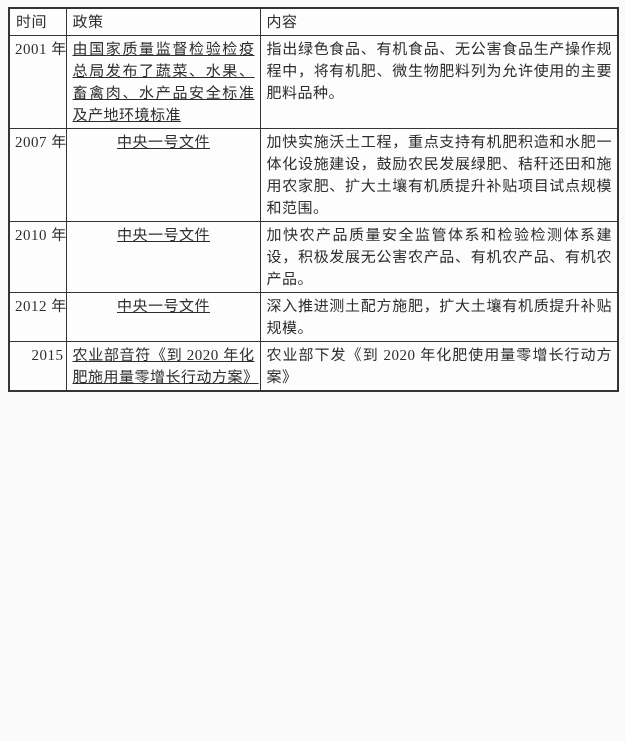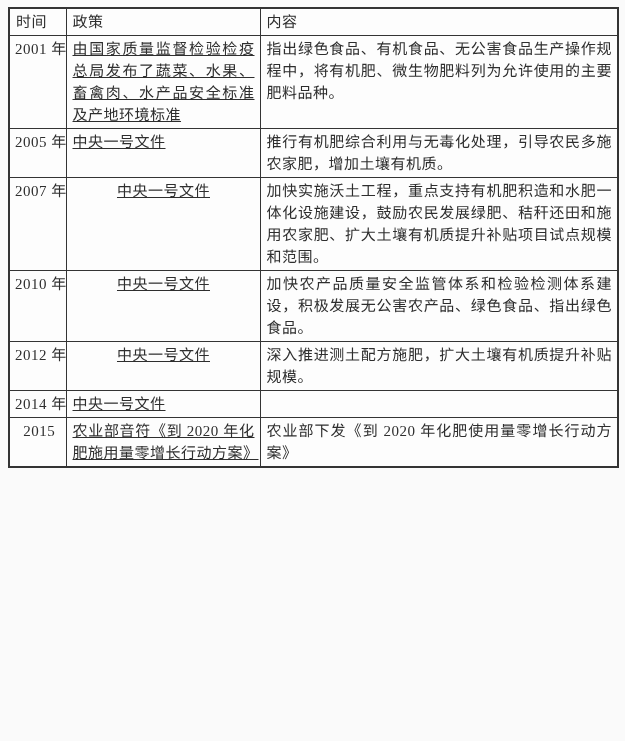--- a/index.html
+++ b/index.html
@@ -44,21 +44,21 @@
     word-break: break-all;
   }
   thead th {
     text-align: left;
     height: 22px;
     padding-top: 2px;
     padding-bottom: 2px;
   }
   td.time-cell {
     white-space: nowrap;
-    text-align: center;
+    text-align: right;
     padding-left: 5px;
     padding-right: 2px;
   }
   td.policy-cell { text-align: justify; text-decoration: underline; }
   td.content-cell { text-align: justify; }
 </style>
 </head>
 <body>
 
 <div class="page">
@@ -76,53 +76,43 @@
       </tr>
     </thead>
     <tbody>
   <tr>
     <td class="time-cell">2001 年</td>
     <td class="policy-cell" style="text-align: justify;">由国家质量监督检验检疫总局发布了蔬菜、水果、畜禽肉、水产品安全标准及产地环境标准</td>
     <td class="content-cell">指出绿色食品、有机食品、无公害食品生产操作规程中，将有机肥、微生物肥料列为允许使用的主要肥料品种。</td>
   </tr>
 
 
-  <tr>
-    <td class="time-cell">2005 年</td>
-    <td class="policy-cell" style="text-align: left;">中央一号文件</td>
-    <td class="content-cell">推行有机肥综合利用与无毒化处理，引导农民多施农家肥，增加土壤有机质。</td>
-  </tr>
 
 
   <tr>
     <td class="time-cell">2007 年</td>
     <td class="policy-cell" style="text-align: center;">中央一号文件</td>
     <td class="content-cell">加快实施沃土工程，重点支持有机肥积造和水肥一体化设施建设，鼓励农民发展绿肥、秸秆还田和施用农家肥、扩大土壤有机质提升补贴项目试点规模和范围。</td>
   </tr>
 
 
 
   <tr>
     <td class="time-cell">2010 年</td>
     <td class="policy-cell" style="text-align: center;">中央一号文件</td>
-    <td class="content-cell">加快农产品质量安全监管体系和检验检测体系建设，积极发展无公害农产品、绿色食品、指出绿色食品。</td>
+    <td class="content-cell">加快农产品质量安全监管体系和检验检测体系建设，积极发展无公害农产品、有机农产品、有机农产品。</td>
   </tr>
 
   <tr>
     <td class="time-cell">2012 年</td>
     <td class="policy-cell" style="text-align: center;">中央一号文件</td>
     <td class="content-cell">深入推进测土配方施肥，扩大土壤有机质提升补贴规模。</td>
   </tr>
 
 
-  <tr>
-    <td class="time-cell">2014 年</td>
-    <td class="policy-cell" style="text-align: left;">中央一号文件</td>
-    <td class="content-cell"></td>
-  </tr>
 
   <tr>
     <td class="time-cell">2015</td>
     <td class="policy-cell" style="text-align: justify;">农业部音符《到 2020 年化肥施用量零增长行动方案》</td>
     <td class="content-cell">农业部下发《到 2020 年化肥使用量零增长行动方案》</td>
   </tr>
 </tbody>
   </table>
 </div>
 

